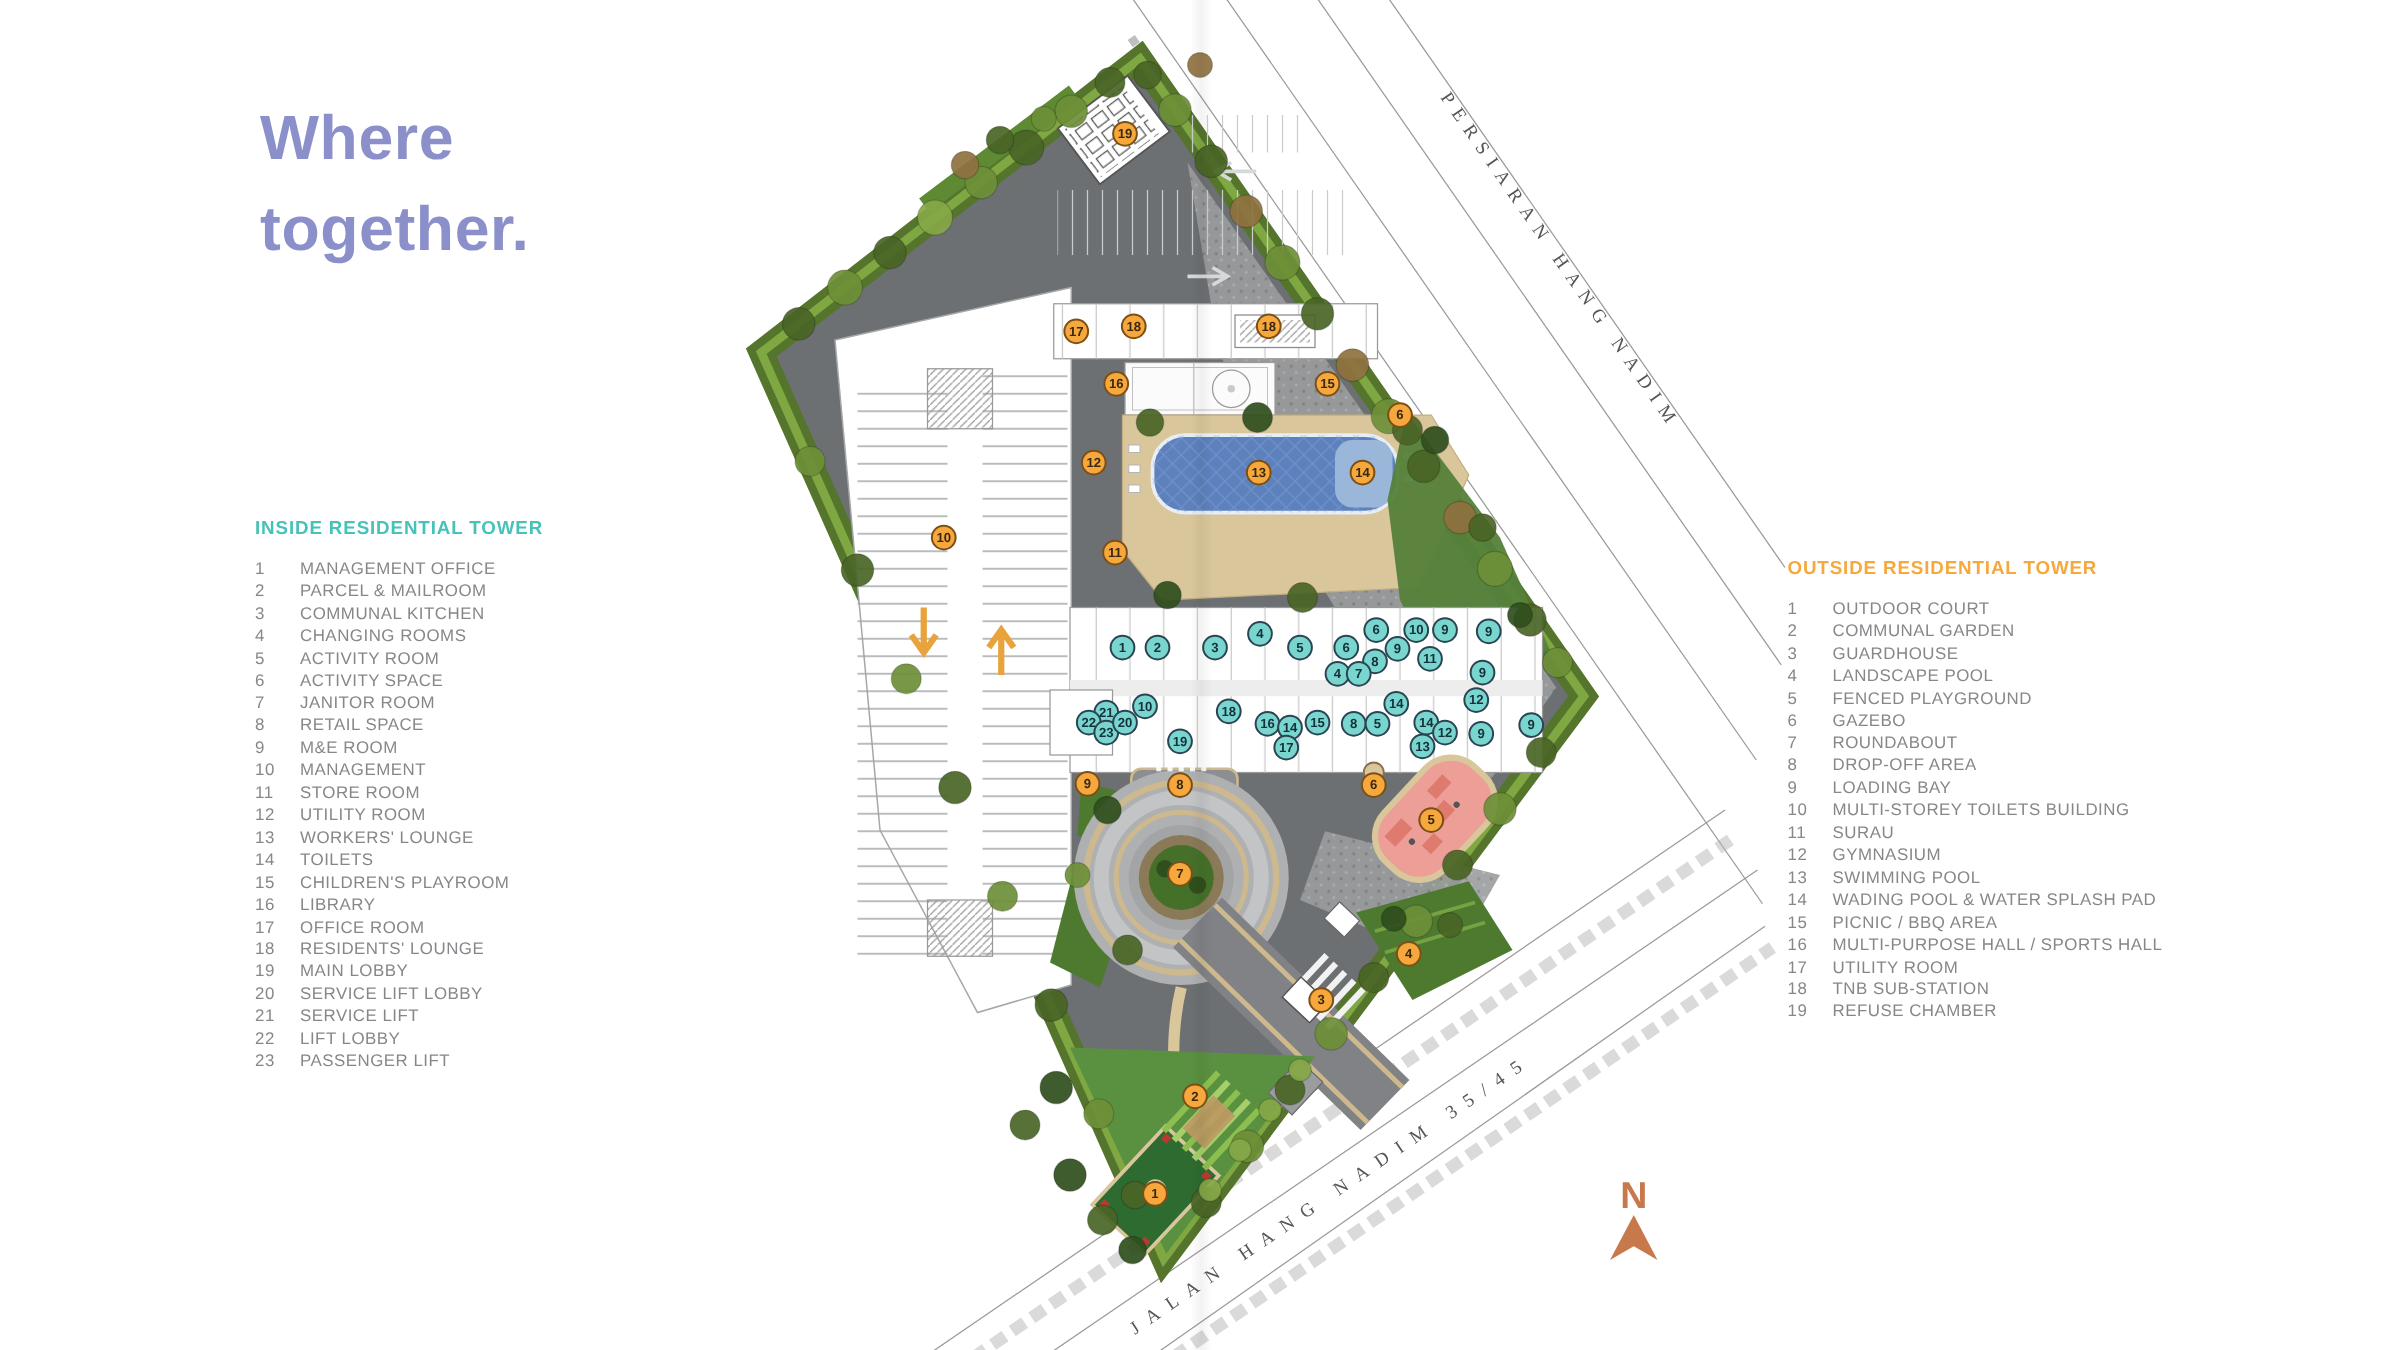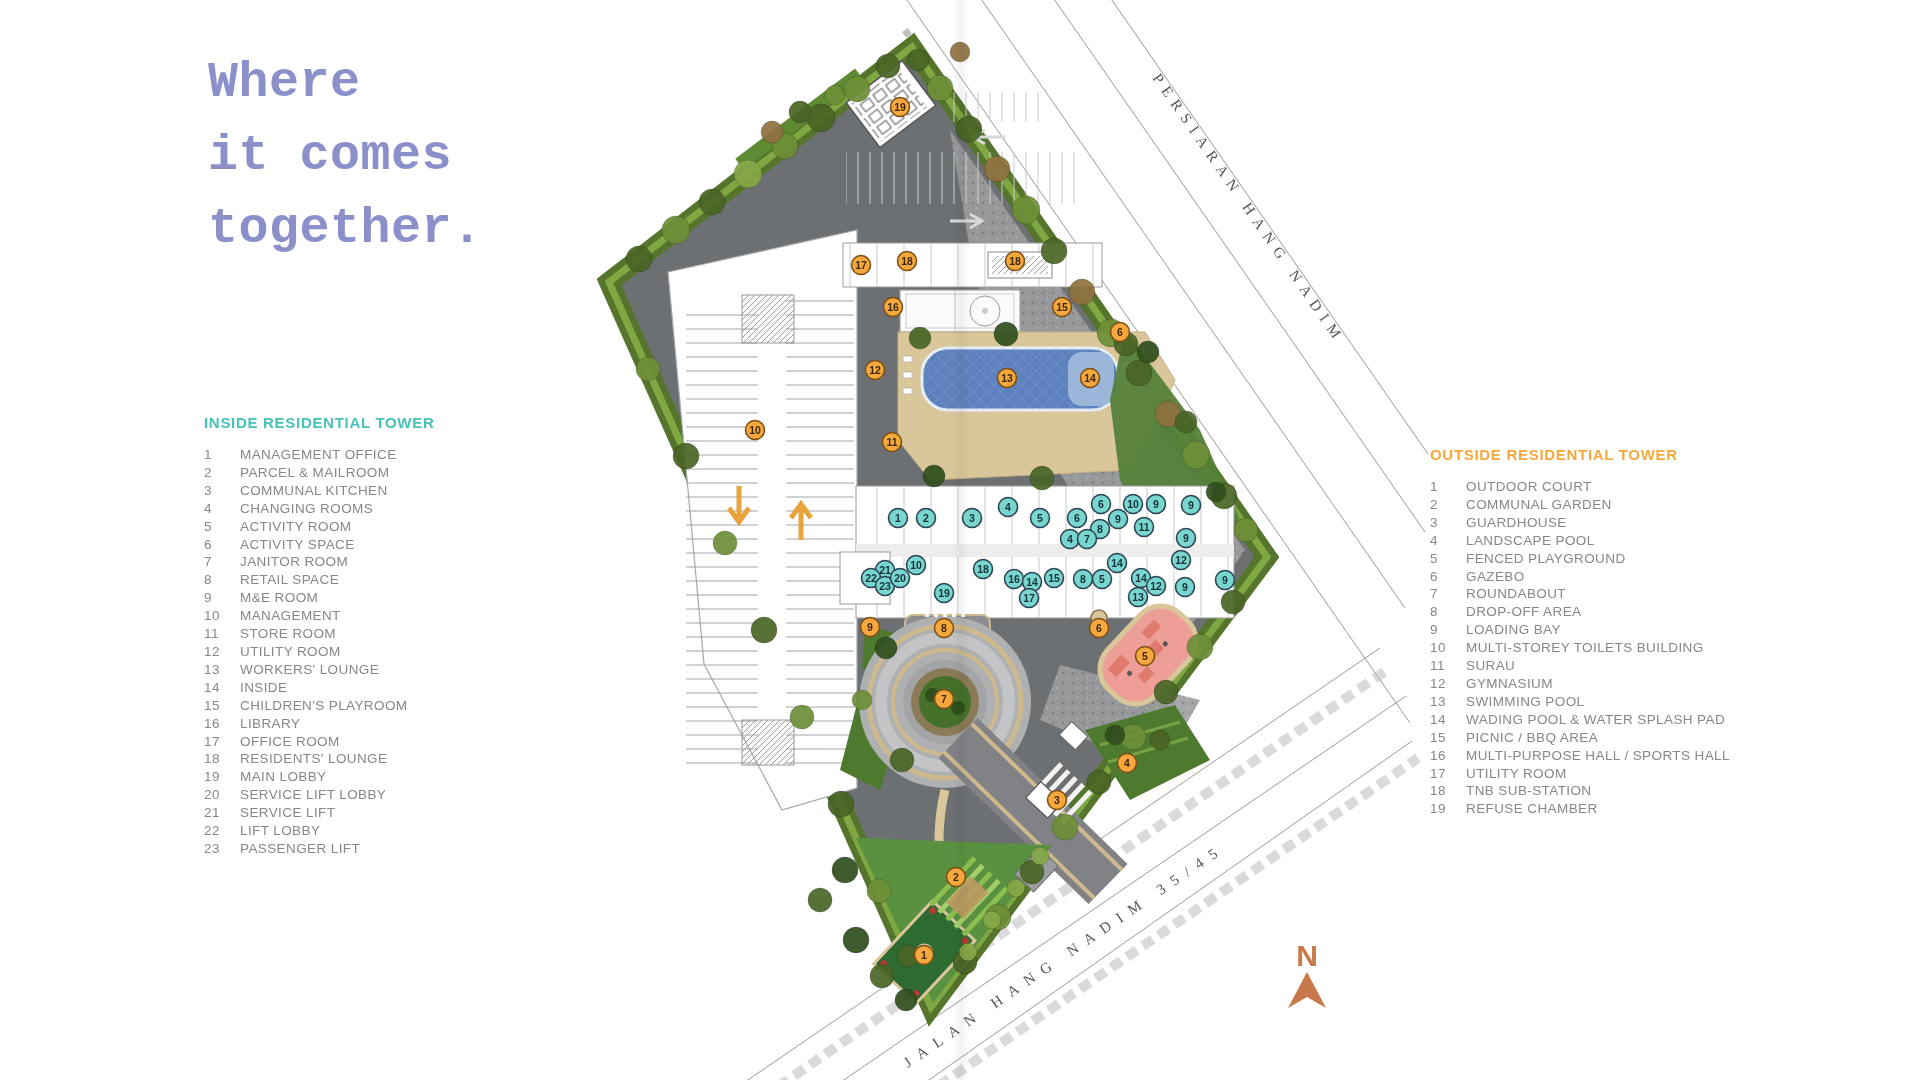--- a/index.html
+++ b/index.html
@@ -3,22 +3,22 @@
 <meta charset="utf-8">
 <style>
   :root{
     --purple:#8b90cb; --teal:#47c2b9; --orange:#f6a83c; --gray:#85878a;
     --marker_teal:#79d6cf; --marker_orange:#f6a83c; --north:#c8794c;
     --pool_blue:#5d81bd; --playground_red:#ec9e97; --road_gray:#6d7073;
   }
   html,body{margin:0;padding:0;background:#fff;}
   body{width:1920px;height:1080px;position:relative;overflow:hidden;
        font-family:"Liberation Sans",sans-serif;}
-  .title{position:absolute;left:208px;top:46px;color:var(--purple);
-         font-size:50px;font-weight:bold;line-height:73px;letter-spacing:.5px;font-family:Liberation Mono, monospace;}
+  .title{position:absolute;left:208px;top:74px;color:var(--purple);
+         font-size:50px;font-weight:bold;line-height:73px;letter-spacing:.5px;}
   .legend{position:absolute;}
   .legend-left{left:204px;top:414px;width:350px;}
   .legend-right{left:1430px;top:414px;width:380px;}
   .legend-header{font-size:15px;font-weight:bold;letter-spacing:.7px;margin:0 0 15px 0;}
   .legend-header.teal{color:var(--teal);}
   .legend-header.orange{color:var(--orange);margin-top:32px;}
   .legend ul{list-style:none;margin:0;padding:0;}
   .legend-item{display:flex;font-size:13.5px;line-height:17.9px;color:var(--gray);letter-spacing:.4px;}
   .legend-item .num{width:36px;flex:none;}
   #plan{position:absolute;left:580px;top:0;width:880px;height:1080px;}
@@ -33,21 +33,20 @@
   .pool{fill:var(--pool_blue);stroke:#e8eef5;stroke-width:3;}
   .pg{fill:var(--playground_red);stroke:#d9c69b;stroke-width:5;}
 </style>
 </head>
 <body>
 
 <div>
 
   <div class="title">
     <div>Where</div>
-    <div>it comes</div>
     <div>together.</div>
   </div>
 
   <div class="legend legend-left">
     <div class="legend-header teal">INSIDE RESIDENTIAL TOWER</div>
     <ul id="legend-inside-list">
         <li class="legend-item">
           <span class="num">1</span>
           <span class="lbl">MANAGEMENT OFFICE</span>
         </li>
@@ -94,21 +93,21 @@
         <li class="legend-item">
           <span class="num">12</span>
           <span class="lbl">UTILITY ROOM</span>
         </li>
         <li class="legend-item">
           <span class="num">13</span>
           <span class="lbl">WORKERS' LOUNGE</span>
         </li>
         <li class="legend-item">
           <span class="num">14</span>
-          <span class="lbl">INSIDE</span>
+          <span class="lbl">TOILETS</span>
         </li>
         <li class="legend-item">
           <span class="num">15</span>
           <span class="lbl">CHILDREN'S PLAYROOM</span>
         </li>
         <li class="legend-item">
           <span class="num">16</span>
           <span class="lbl">LIBRARY</span>
         </li>
         <li class="legend-item">

